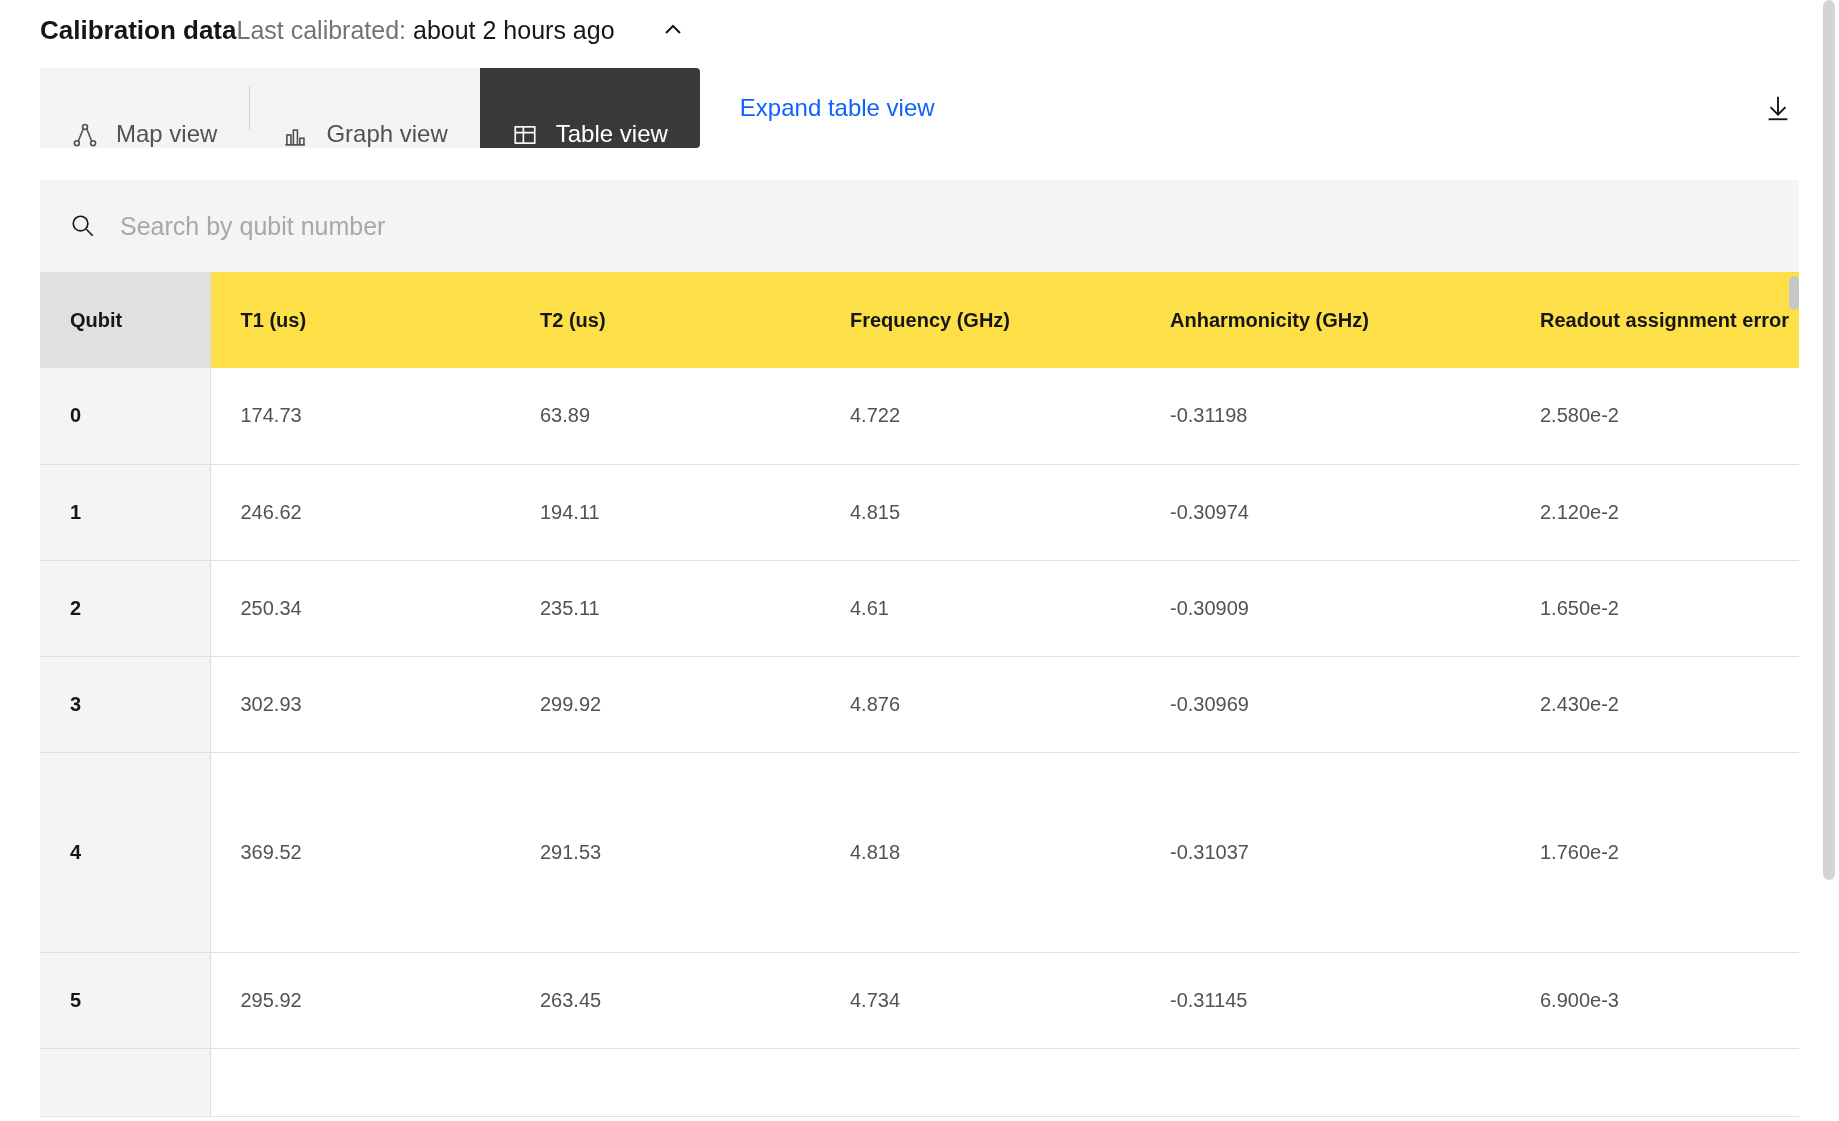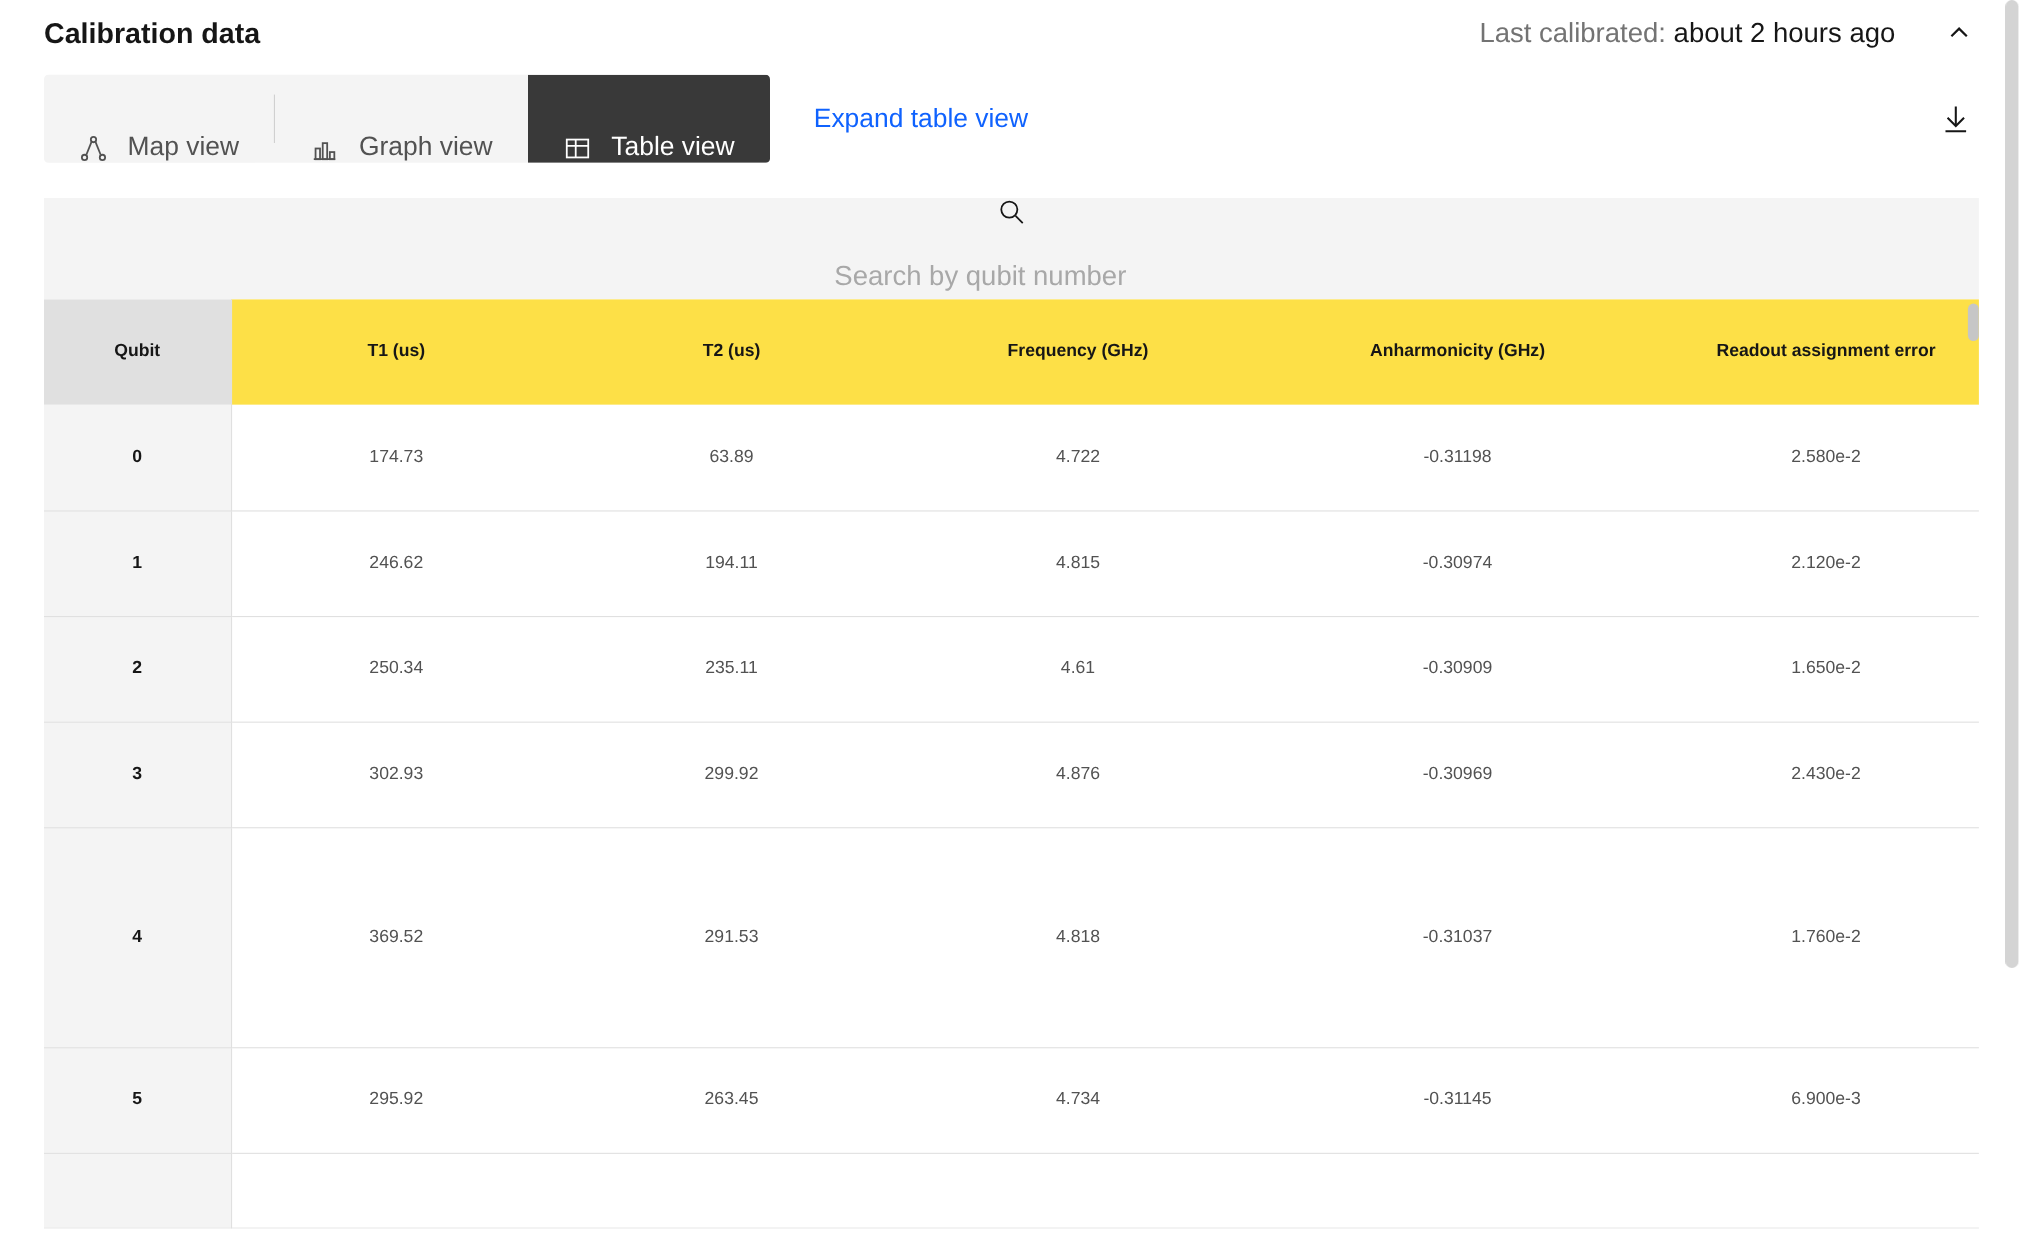--- a/index.html
+++ b/index.html
@@ -9,21 +9,21 @@
     color: #161616;
     font-size: 20px;
     width: 1839px;
   }
   .panel {
     padding: 12px 40px 0 40px;
   }
   .header-row {
     display: flex;
     align-items: center;
-    justify-content: space-between;
+    justify-content: flex-start;
     padding-bottom: 20px;
   }
   .title {
     font-size: 26px;
     font-weight: 600;
   }
   .right-header {
     display: flex;
     align-items: center;
     gap: 40px;
@@ -96,21 +96,20 @@
     cursor: pointer;
     padding: 6px;
   }
   .search-bar {
     background: #f4f4f4;
     display: flex;
     align-items: center;
     gap: 24px;
     padding: 0 30px;
     height: 92px;
-    flex-direction: column;
   }
   .search-input {
     flex: 1;
     background: transparent;
     border: none;
     outline: none;
     font-size: 25px;
     color: #161616;
     font-family: inherit;
   }
@@ -120,22 +119,22 @@
   .table-wrap {
     position: relative;
     overflow-x: hidden;
   }
   table.data {
     width: 100%;
     border-collapse: collapse;
     table-layout: fixed;
   }
   table.data th, table.data td {
-    text-align: center;
-    font-size: 16px;
+    text-align: left;
+    font-size: 20px;
     padding: 0 30px;
     white-space: nowrap;
     margin-left: 32px;
   }
   table.data thead th {
     background: #fde047;
     font-weight: 700;
     color: #161616;
     height: 96px;
   }

